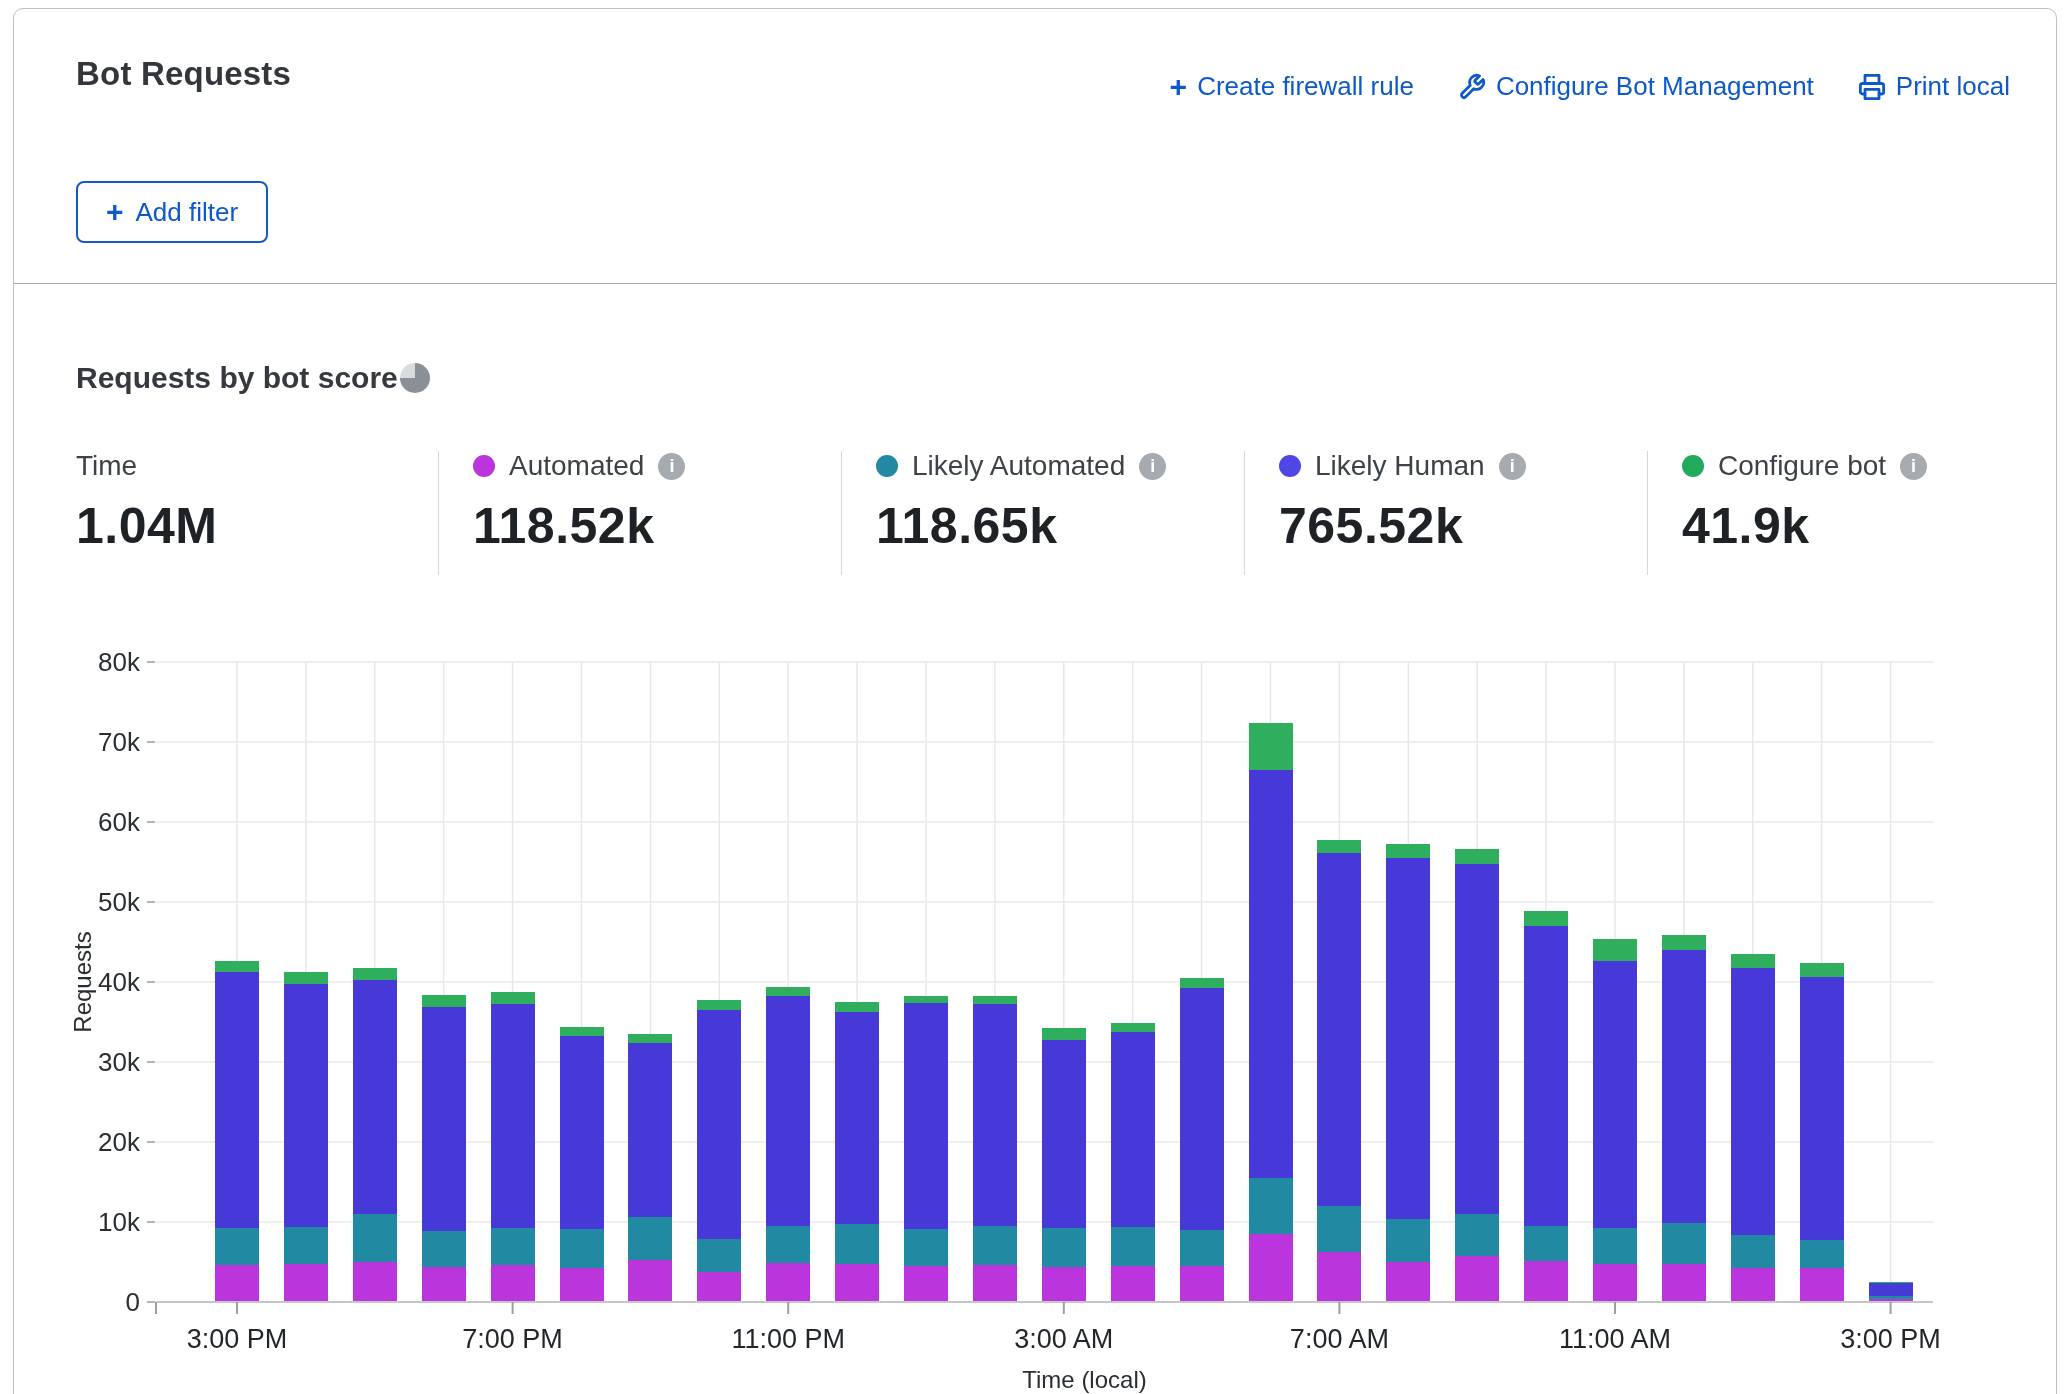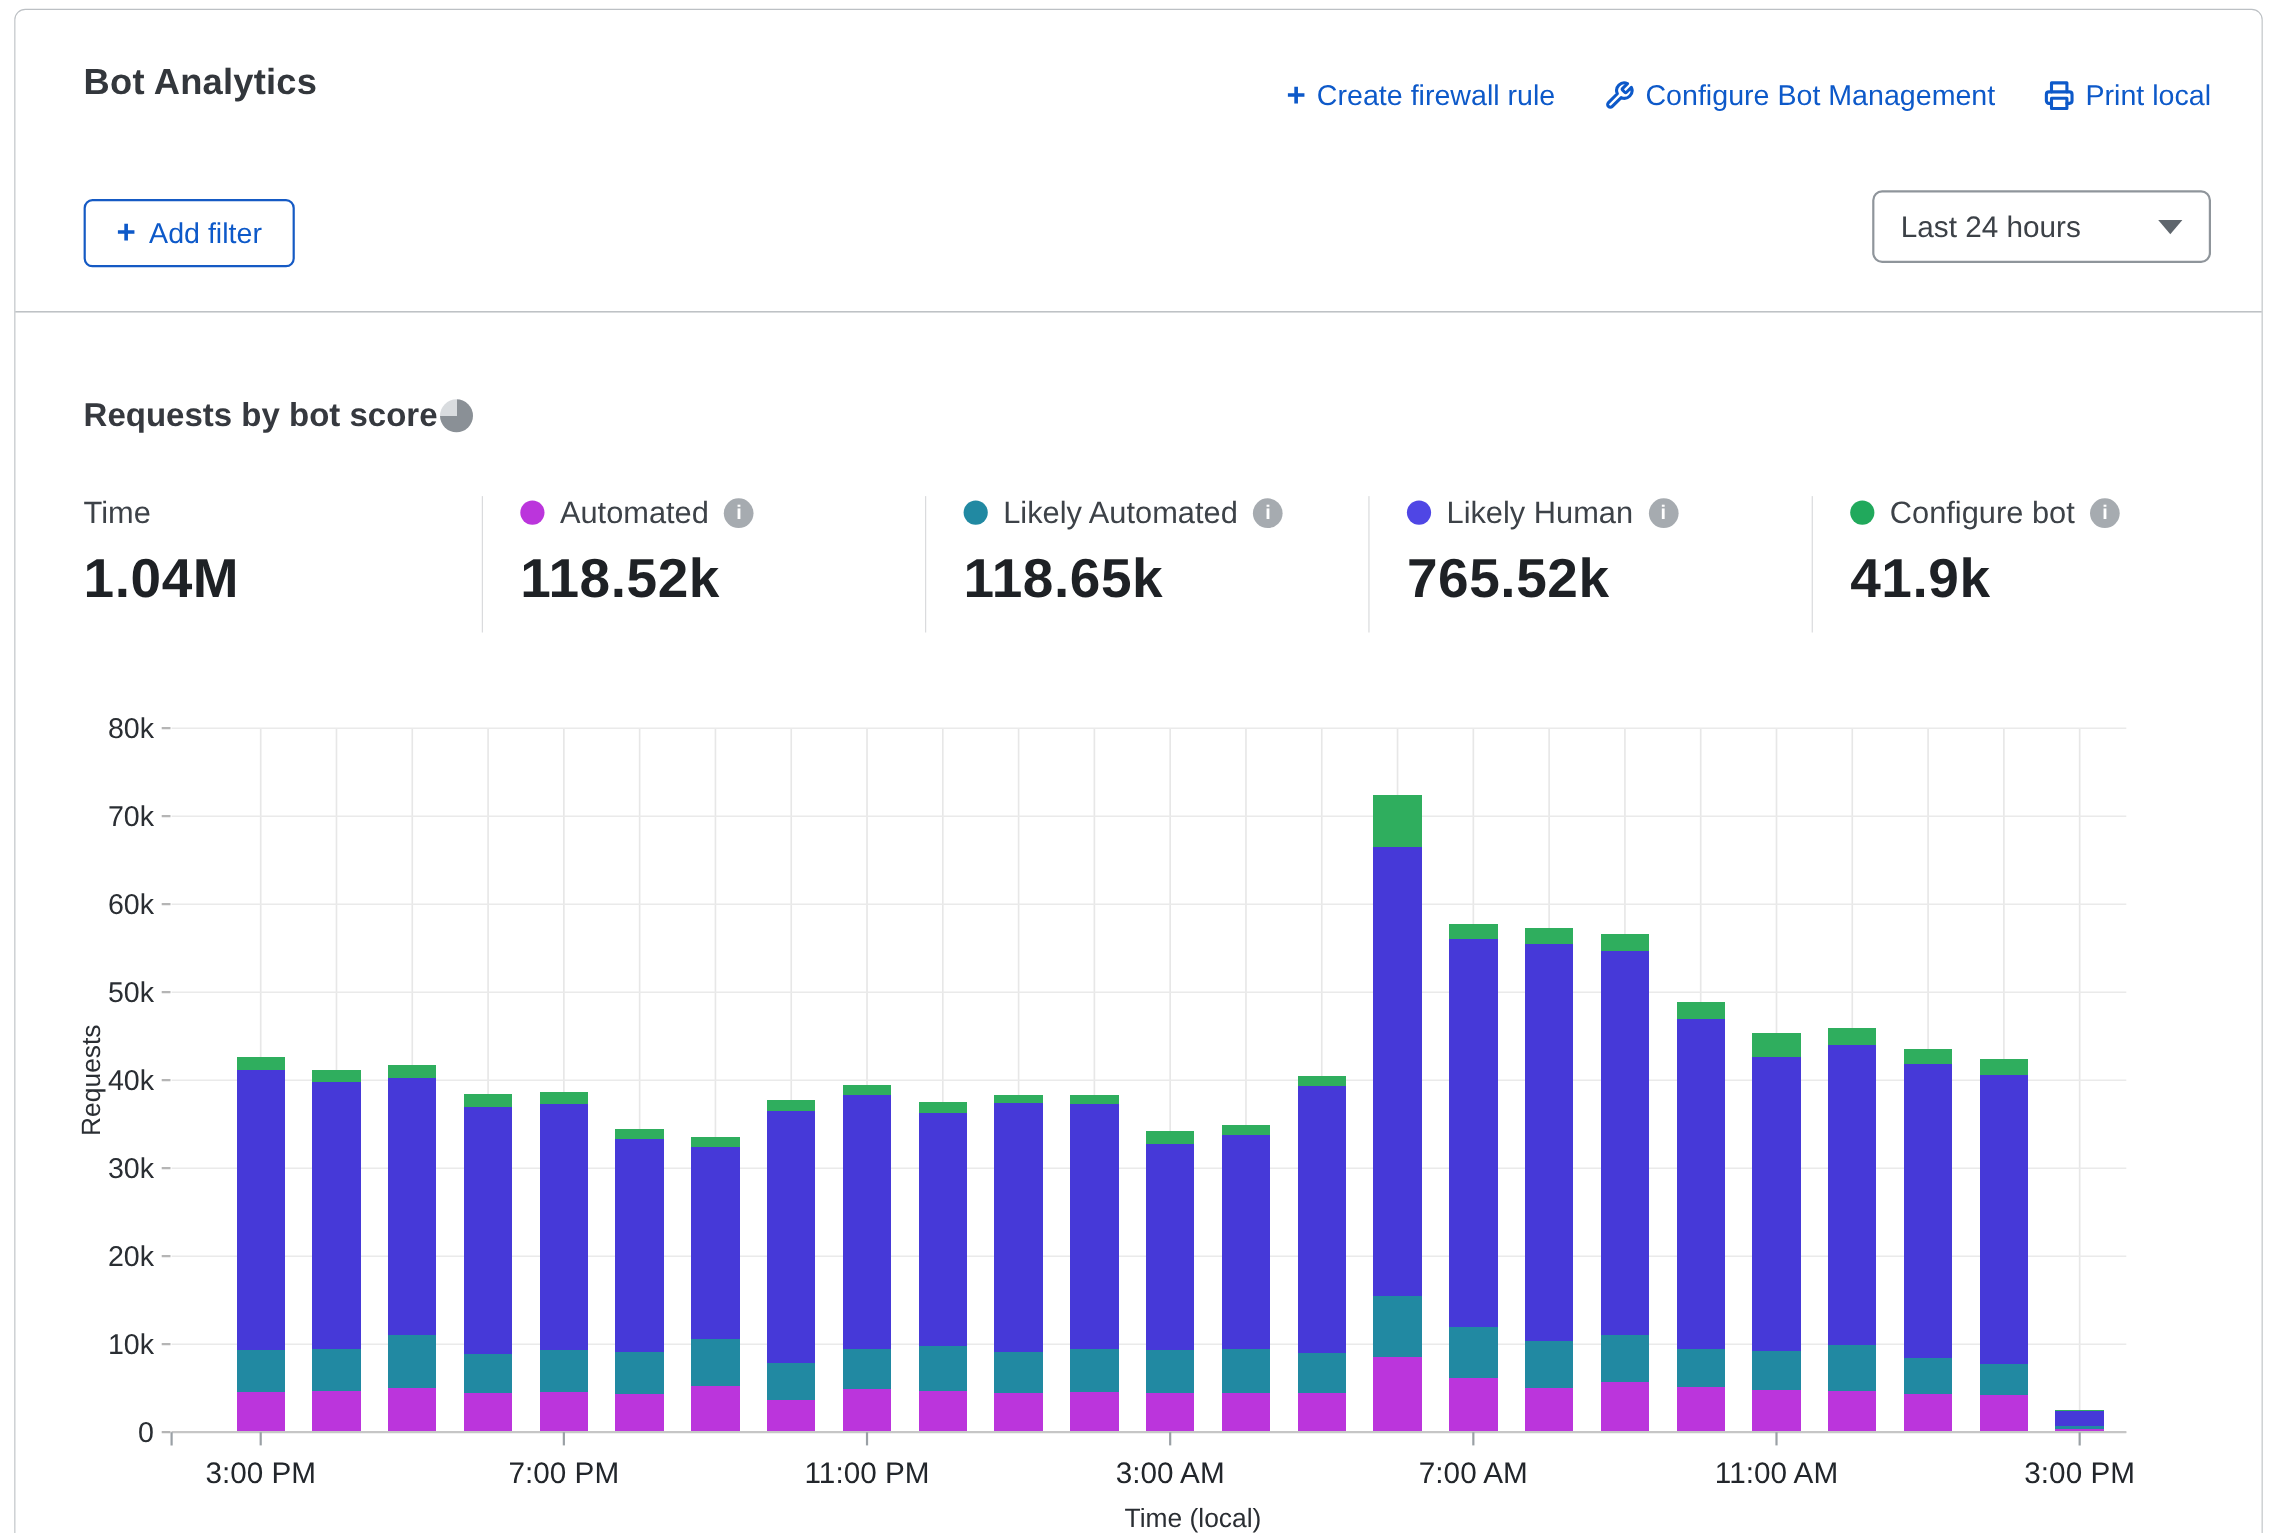--- a/index.html
+++ b/index.html
@@ -43,21 +43,21 @@
   .vdiv{position:absolute;top:2px;width:1px;height:124px;background:#d6d8da;}
   
   #chart{position:absolute;left:47px;top:622px;width:1950px;height:764px;}
   #chart svg text{font-family:"Liberation Sans",sans-serif;}
 </style>
 </head>
 <body>
 
 <div class="card">
 
-  <h1 class="page-title">Bot Analytics</h1>
+  <h1 class="page-title">Bot Requests</h1>
 
   <div class="actions">
     <a class="action-link">
       <span class="plus-glyph">+</span>
       <span>Create firewall rule</span>
     </a>
     <a class="action-link">
       <span>
         <svg width="28" height="28" viewBox="0 0 24 24" fill="none" stroke="#0d59c9" stroke-width="2.4" stroke-linecap="round" stroke-linejoin="round">
           <path d="M14.7 6.3a1 1 0 0 0 0 1.4l1.6 1.6a1 1 0 0 0 1.4 0l3.77-3.77a6 6 0 0 1-7.94 7.94l-6.91 6.91a2.12 2.12 0 0 1-3-3l6.91-6.91a6 6 0 0 1 7.94-7.94l-3.76 3.76z"></path>
@@ -75,24 +75,20 @@
       </span>
       <span>Print local</span>
     </a>
   </div>
 
   <button class="add-filter">
     <span class="plus-glyph">+</span>
     <span>Add filter</span>
   </button>
 
-  <div class="select">
-    <span>Last 24 hours</span>
-    <span class="caret"></span>
-  </div>
 
   <div class="divider"></div>
 
   <div class="section-row">
     <h2 class="section-title">Requests by bot score</h2>
     <span class="pie-icon"></span>
   </div>
 
   <div class="stats-row">
     <div class="stat" style="left:62px">

